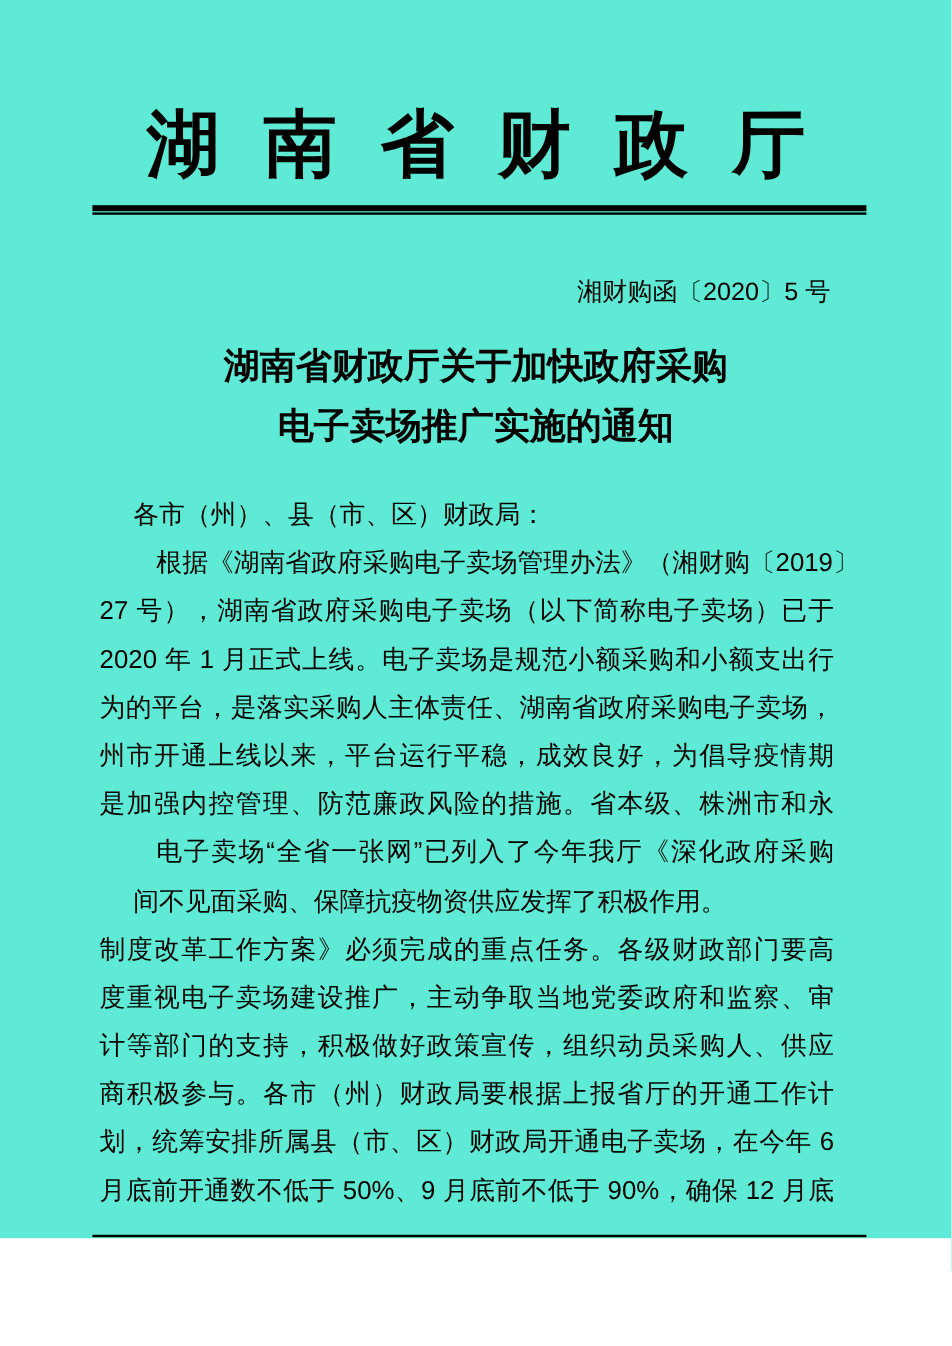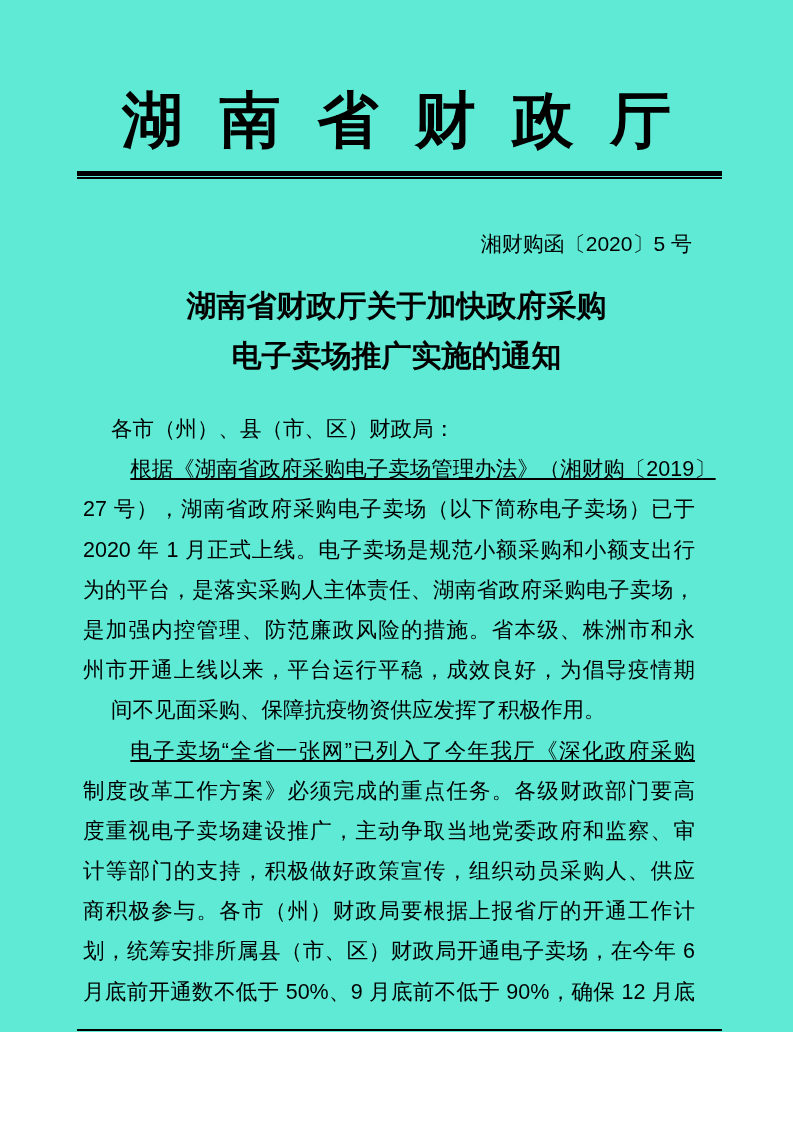--- a/index.html
+++ b/index.html
@@ -87,21 +87,20 @@
     white-space: nowrap;
     overflow: visible;
   }
   .bline.no-just {
     text-align: left;
     text-align-last: left;
     margin-left: 28px;
   }
   .bline.indent {
     text-indent: 2.2em;
-    text-decoration: underline;
   }
 </style>
 </head>
 <body>
 
 <div class="page">
 
   <div class="org-name">湖南省财政厅</div>
 
   <div class="rule rule-top">
@@ -115,24 +114,24 @@
     <span class="t-line">湖南省财政厅关于加快政府采购</span>
     <span class="t-line">电子卖场推广实施的通知</span>
   </h1>
 
   <div class="body-block">
     <div class="bline no-just">各市（州）、县（市、区）财政局：</div>
     <div class="bline indent">根据《湖南省政府采购电子卖场管理办法》（湘财购〔2019〕</div>
     <div class="bline">27 号），湖南省政府采购电子卖场（以下简称电子卖场）已于</div>
     <div class="bline">2020 年 1 月正式上线。电子卖场是规范小额采购和小额支出行</div>
     <div class="bline">为的平台，是落实采购人主体责任、湖南省政府采购电子卖场，</div>
+    <div class="bline">州市开通上线以来，平台运行平稳，成效良好，为倡导疫情期</div>
     <div class="bline">是加强内控管理、防范廉政风险的措施。省本级、株洲市和永</div>
-    <div class="bline">州市开通上线以来，平台运行平稳，成效良好，为倡导疫情期</div>
+    <div class="bline indent">电子卖场“全省一张网”已列入了今年我厅《深化政府采购</div>
     <div class="bline no-just">间不见面采购、保障抗疫物资供应发挥了积极作用。</div>
-    <div class="bline indent">电子卖场“全省一张网”已列入了今年我厅《深化政府采购</div>
     <div class="bline">制度改革工作方案》必须完成的重点任务。各级财政部门要高</div>
     <div class="bline">度重视电子卖场建设推广，主动争取当地党委政府和监察、审</div>
     <div class="bline">计等部门的支持，积极做好政策宣传，组织动员采购人、供应</div>
     <div class="bline">商积极参与。各市（州）财政局要根据上报省厅的开通工作计</div>
     <div class="bline">划，统筹安排所属县（市、区）财政局开通电子卖场，在今年 6</div>
     <div class="bline">月底前开通数不低于 50%、9 月底前不低于 90%，确保 12 月底</div>
   </div>
 
   <div class="rule rule-bottom">
     <div class="thin"></div>

